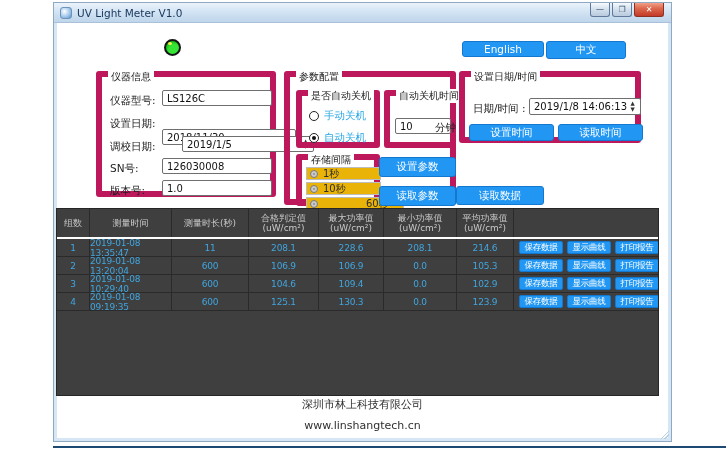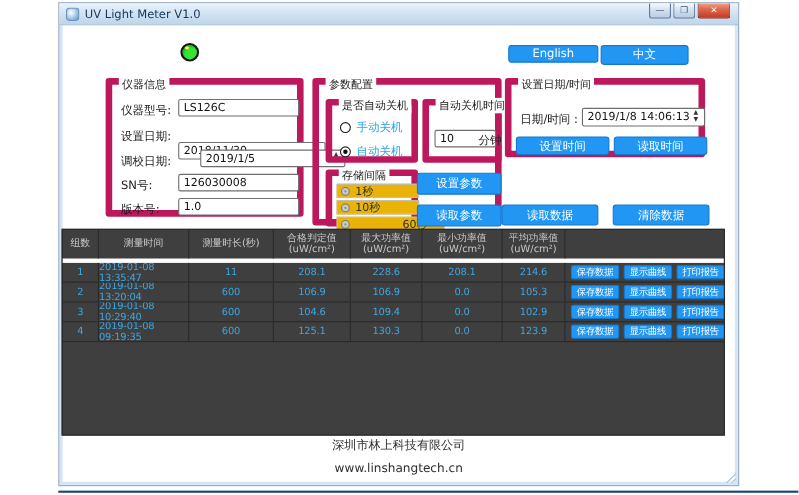--- a/index.html
+++ b/index.html
@@ -58,21 +58,21 @@
 
   .led { position:absolute; left:110px; top:36px; width:17px; height:17px; border-radius:50%;
          border:2px solid #141414;
          background:radial-gradient(circle at 62% 68%, #35e435 45%, #12b412 75%, #0a8d0a); }
   .led::after { content:''; position:absolute; left:2px; top:1px; width:4px; height:3px;
          background:#f6f04e; border-radius:50%; }
 
   
   .tbl { position:absolute; left:2px; top:205px; width:603px; height:188px;
          background:#3f3f3f; border:1px solid #262626; }
-  .hrow { display:flex; height:30px; border-bottom:4px solid #ffffff; }
+  .hrow { display:flex; height:30px; border-bottom:2px solid #ffffff; }
   .trow { display:flex; height:18px; border-bottom:1px solid #2a2a2a; }
   .cell { border-right:1px solid #2a2a2a; display:flex; align-items:center;
          justify-content:center; overflow:hidden; }
   .hcell { flex-direction:column; color:#c9c9c9; font-size:9px; line-height:1.15; }
   .dcell { color:#3fa6e0; font-size:9px; letter-spacing:-0.2px; }
   .c0{width:33px} .c1{width:82px} .c2{width:77px} .c3{width:70px}
   .c4{width:65px} .c5{width:73px} .c6{width:57px} .c7{flex:1; border-right:none;}
   .acell { justify-content:flex-start; padding-left:5px; gap:4px; }
   .rbtn { height:13px; width:44px; background:#2197f3; border:1px solid #1378cf;
          border-radius:2px; color:#fff; font-size:8.5px; display:flex; align-items:center;
@@ -185,21 +185,20 @@
         <div class="spin">
             <span>▲</span>
             <span>▼</span>
           </div>
       </div>
       <div class="btn" style="left:4px;top:47px;width:85px;height:17px;">设置时间</div>
       <div class="btn" style="left:93px;top:47px;width:85px;height:17px;">读取时间</div>
     </div>
 
     <div class="btn" style="left:402px;top:183px;width:88px;height:19px;">读取数据</div>
-    <div class="btn" style="left:503px;top:183px;width:88px;height:19px;">清除数据</div>
 
     <div class="tbl">
       <div class="hrow">
         <div class="cell hcell c0">
             <span>组数</span>
           </div>
         <div class="cell hcell c1">
             <span>测量时间</span>
           </div>
         <div class="cell hcell c2">

